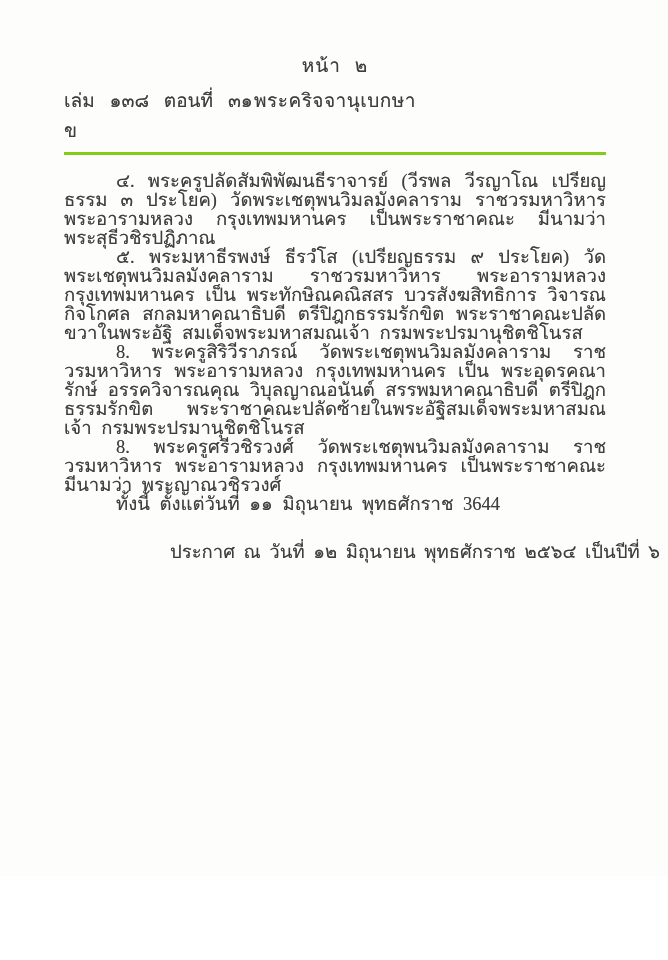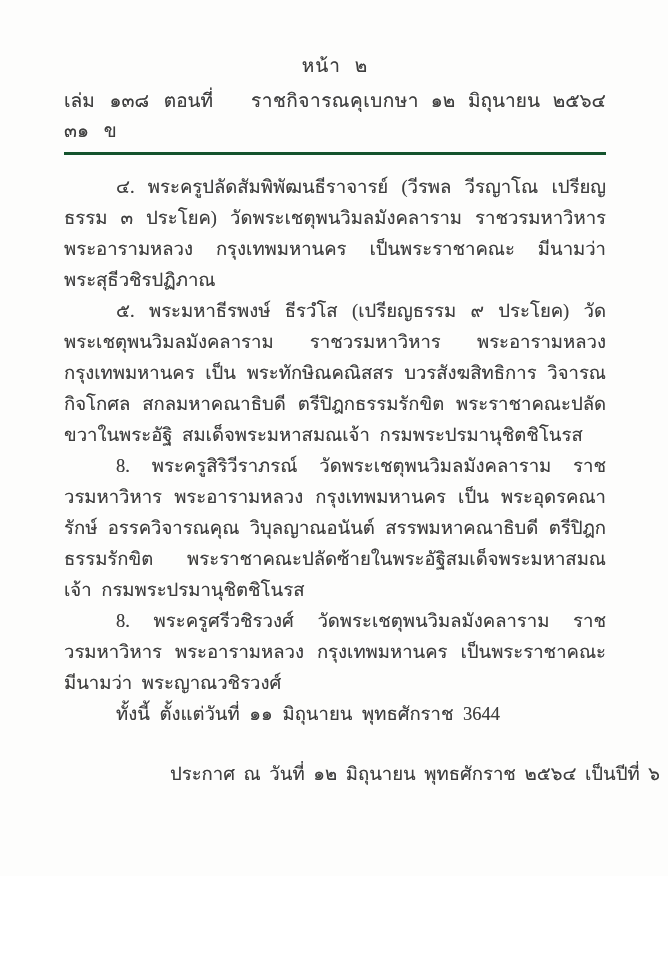--- a/index.html
+++ b/index.html
@@ -30,30 +30,30 @@
     word-spacing: 8px;
     margin-bottom: 5px;
     text-shadow: 0 0 0.5px rgba(62,62,62,0.5);
   }
   .masthead {
     display: grid;
     grid-template-columns: 1fr auto 1fr;
     align-items: baseline;
     font-size: 19px;
     padding-bottom: 7px;
-    border-bottom: 3px solid #14532d;
+    border-bottom: 3px solid #84cc16;
     text-shadow: 0 0 0.5px rgba(62,62,62,0.5);
   }
   .masthead .vol   { justify-self: start; word-spacing: 10px; }
   .masthead .title { justify-self: center; letter-spacing: 0.5px; }
   .masthead .date  { justify-self: end; word-spacing: 8px; }
   .body-text {
     margin-top: 17px;
     font-size: 18.5px;
-    line-height: 31px;
+    line-height: 19px;
     text-shadow: 0 0 0.5px rgba(62,62,62,0.5);
   }
   .para {
     margin: 0;
     text-align: justify;
     text-indent: 52px;
     word-spacing: 5px;
   }
   .effective-line {
     margin: 0;
@@ -70,22 +70,21 @@
 </head>
 <body>
 
 <div class="page">
   <div class="content">
 
     <div class="page-label">หน้า ๒</div>
 
     <div class="masthead">
       <span class="vol">เล่ม ๑๓๘ ตอนที่ ๓๑ ข</span>
-      <span class="title">ราชกิจารณคุเบกษา</span>
-      <span class="date">๑๒ มิถุนายน ๒๕๖๔</span>
+      <span class="title">พระคริจจานุเบกษา</span>
     </div>
 
     <div class="body-text">
       <p class="para">๔. พระครูปลัดสัมพิพัฒนธีราจารย์ (วีรพล วีรญาโณ เปรียญธรรม ๓ ประโยค) วัดพระเชตุพนวิมลมังคลาราม ราชวรมหาวิหาร พระอารามหลวง กรุงเทพมหานคร เป็นพระราชาคณะ มีนามว่า พระสุธีวชิรปฏิภาณ</p>
       <p class="para">๕. พระมหาธีรพงษ์ ธีรวํโส (เปรียญธรรม ๙ ประโยค) วัดพระเชตุพนวิมลมังคลาราม ราชวรมหาวิหาร พระอารามหลวง กรุงเทพมหานคร เป็น พระทักษิณคณิสสร บวรสังฆสิทธิการ วิจารณกิจโกศล สกลมหาคณาธิบดี ตรีปิฎกธรรมรักขิต พระราชาคณะปลัดขวาในพระอัฐิ สมเด็จพระมหาสมณเจ้า กรมพระปรมานุชิตชิโนรส</p>
       <p class="para">8. พระครูสิริวีราภรณ์ วัดพระเชตุพนวิมลมังคลาราม ราชวรมหาวิหาร พระอารามหลวง กรุงเทพมหานคร เป็น พระอุดรคณารักษ์ อรรควิจารณคุณ วิบุลญาณอนันต์ สรรพมหาคณาธิบดี ตรีปิฎกธรรมรักขิต พระราชาคณะปลัดซ้ายในพระอัฐิสมเด็จพระมหาสมณเจ้า กรมพระปรมานุชิตชิโนรส</p>
       <p class="para">8. พระครูศรีวชิรวงศ์ วัดพระเชตุพนวิมลมังคลาราม ราชวรมหาวิหาร พระอารามหลวง กรุงเทพมหานคร เป็นพระราชาคณะ มีนามว่า พระญาณวชิรวงศ์</p>
       <p class="effective-line">ทั้งนี้ ตั้งแต่วันที่ ๑๑ มิถุนายน พุทธศักราช 3644</p>
       <p class="promulgation-line">ประกาศ ณ วันที่ ๑๒ มิถุนายน พุทธศักราช ๒๕๖๔ เป็นปีที่ ๖ ในรัชกาลปัจจุบัน</p>
     </div>

